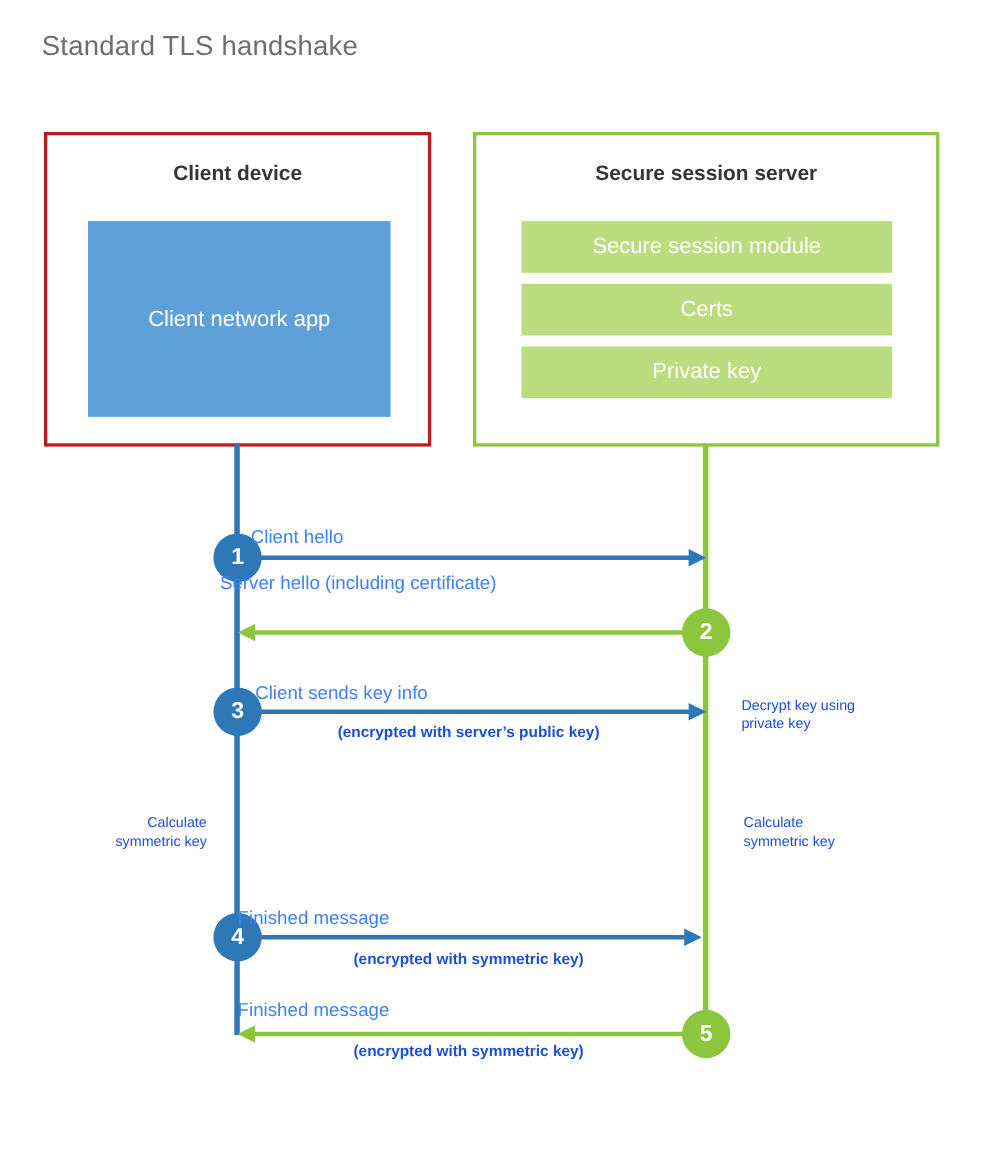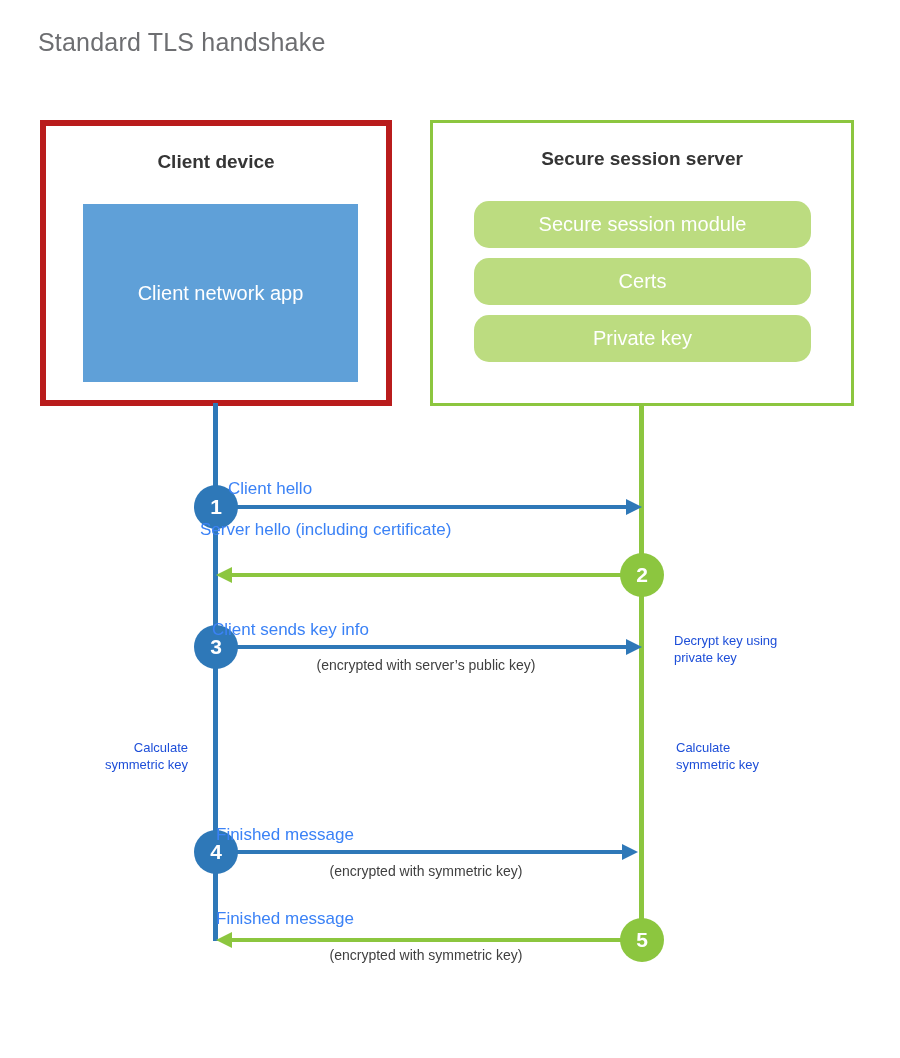--- a/index.html
+++ b/index.html
@@ -36,21 +36,21 @@
   .party-box {
     position: absolute;
     background: #ffffff;
     box-sizing: border-box;
   }
   #client-box {
     left: 40px;
     top: 120px;
     width: 352px;
     height: 286px;
-    border: 6px solid #b91c1c;
+    border: 3px solid #b91c1c;
   }
   #server-box {
     left: 430px;
     top: 120px;
     width: 424px;
     height: 286px;
     border: 3px solid #8cc63f;
     padding-left: 14px;
   }
   .party-title {
@@ -91,21 +91,20 @@
     width: 337px;
   }
   .server-bar {
     background: #bcdc80;
     color: #ffffff;
     font-size: 20px;
     height: 47px;
     line-height: 47px;
     text-align: center;
     margin-bottom: 10px;
-    border-radius: 15px;
   }
   .server-bar:last-child { margin-bottom: 0; }
 
   
   .lifeline {
     position: absolute;
     width: 5px;
   }
   #client-lifeline {
     left: 213px;
@@ -149,23 +148,24 @@
   
   .msg-label {
     position: absolute;
     font-size: 17px;
     color: #3b82f6;
     white-space: nowrap;
   }
   .msg-sub {
     position: absolute;
     font-size: 14px;
-    color: #404040;
+    color: #1d4ed8;
     white-space: nowrap;
     text-align: center;
+    font-weight: bold;
   }
   .side-note {
     position: absolute;
     font-size: 13px;
     line-height: 17px;
     color: #1d4ed8;
   }
   .side-note.right-align { text-align: right; }
 </style>
 </head>
@@ -223,21 +223,21 @@
   <div class="step-circle blue" style="left:194px; top:485px;">1</div>
   <div class="step-circle green" style="left:620px; top:553px;">2</div>
   <div class="step-circle blue" style="left:194px; top:625px;">3</div>
   <div class="step-circle blue" style="left:194px; top:830px;">4</div>
   <div class="step-circle green" style="left:620px; top:918px;">5</div>
 
   <div class="msg-label" style="left:228px; top:479px; width:420px;">Client hello</div>
 
   <div class="msg-label" style="left:200px; top:520px; width:420px;">Server hello (including certificate)</div>
 
-  <div class="msg-label" style="left:212px; top:620px; width:420px;">Client sends key info</div>
+  <div class="msg-label" style="left:232px; top:620px; width:420px;">Client sends key info</div>
   <div class="msg-sub" style="left:216px; top:657px; width:420px;">(encrypted with server’s public key)</div>
 
   <div class="msg-label" style="left:216px; top:825px; width:420px;">Finished message</div>
   <div class="msg-sub" style="left:216px; top:863px; width:420px;">(encrypted with symmetric key)</div>
 
   <div class="msg-label" style="left:216px; top:909px; width:420px;">Finished message</div>
   <div class="msg-sub" style="left:216px; top:947px; width:420px;">(encrypted with symmetric key)</div>
 
   <div class="side-note" style="left:674px; top:632px; width:180px;">
     <div>Decrypt key using</div>

